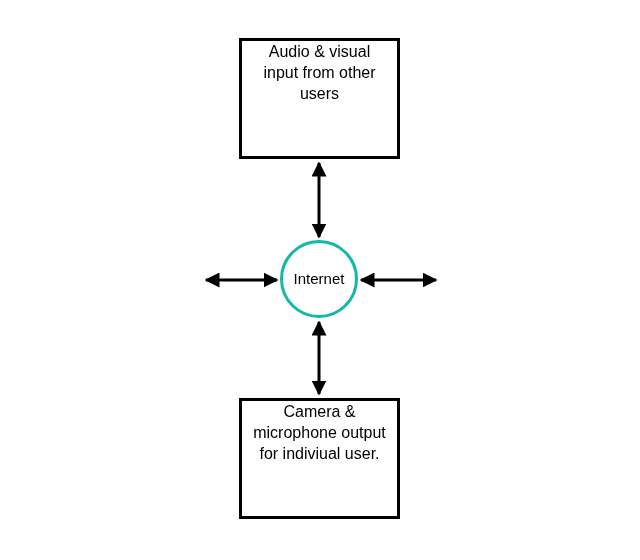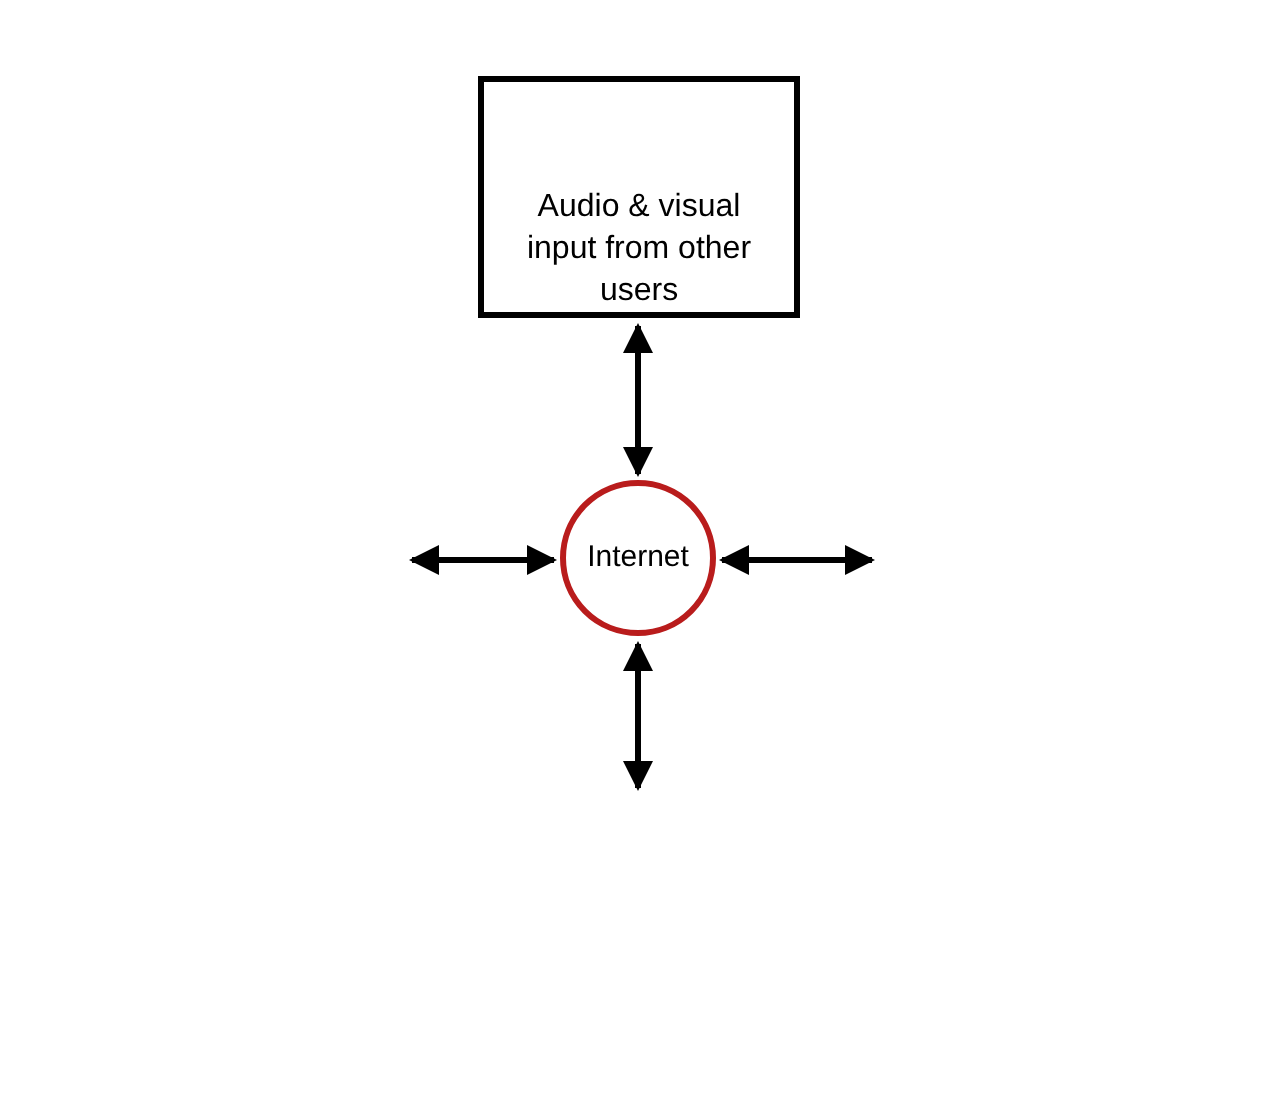--- a/index.html
+++ b/index.html
@@ -27,21 +27,21 @@
     top: 0;
     width: 640px;
     height: 560px;
   }
   .node-box {
     position: absolute;
     box-sizing: border-box;
     border: 3px solid #000000;
     background: #ffffff;
     display: flex;
-    align-items: flex-end;
+    align-items: flex-start;
     justify-content: center;
     text-align: center;
     z-index: 2;
   }
   .node-label {
     font-size: 16px;
     line-height: 1.32;
     color: #000000;
     padding: 0 8px;
     white-space: pre-line;
@@ -70,21 +70,21 @@
     width: 161px;
     height: 121px;
   }
   #node-hub {
     position: absolute;
     left: 280px;
     top: 240px;
     width: 78px;
     height: 78px;
     box-sizing: border-box;
-    border: 3px solid #b91c1c;
+    border: 3px solid #14b8a6;
     border-radius: 50%;
     background: #ffffff;
     display: flex;
     align-items: center;
     justify-content: center;
     z-index: 3;
   }
   #node-hub .node-label {
     font-size: 15px;
     padding: 0;
@@ -115,18 +115,23 @@
   </svg>
 
   <div class="node-box" id="node-top">
     <span class="node-label">Audio &amp; visual
 input from other
 users</span>
   </div>
 
 
 
+  <div class="node-box" id="node-bottom">
+    <span class="node-label">Camera &amp;
+microphone output
+for indiviual user.</span>
+  </div>
 
   <div id="node-hub">
     <span class="node-label">Internet</span>
   </div>
 
 </div>
 
 </body></html>

